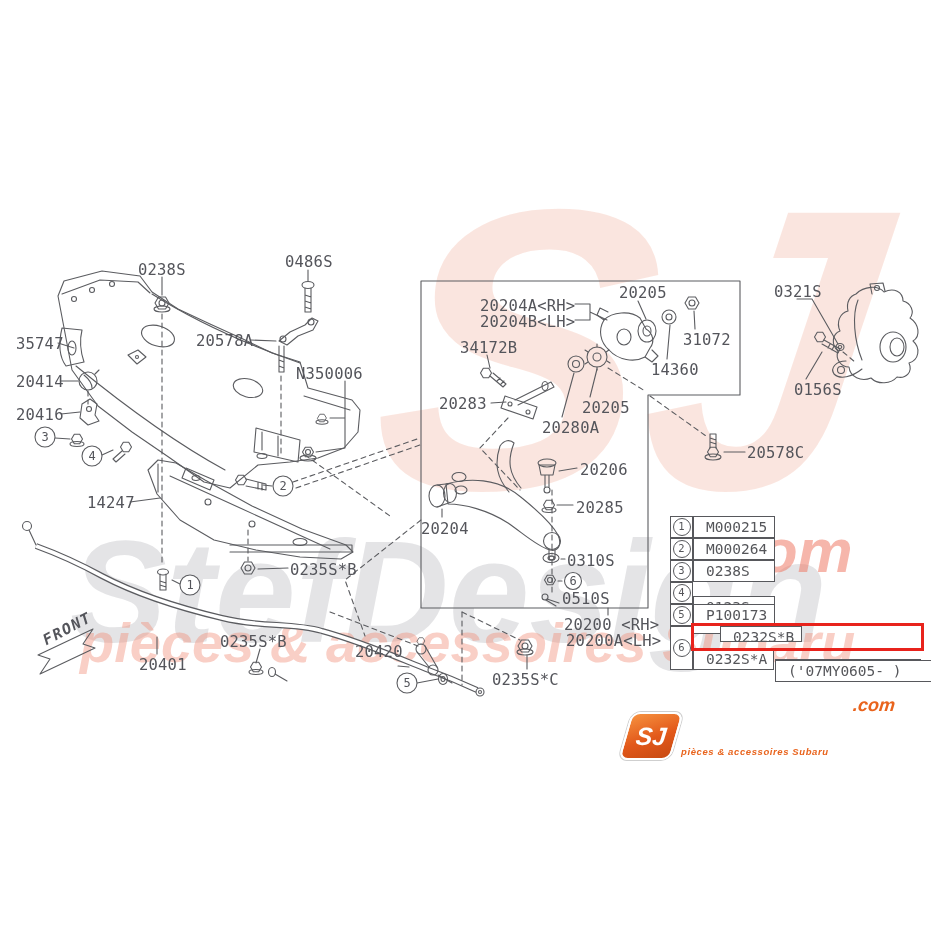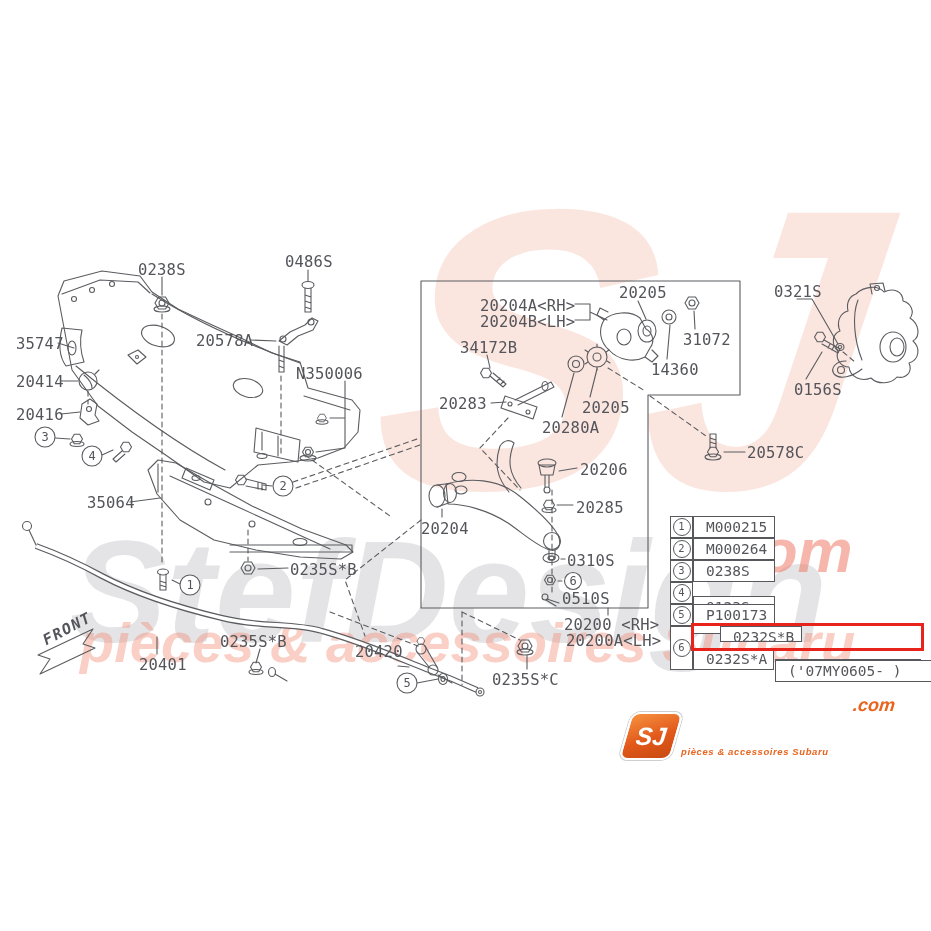--- a/index.html
+++ b/index.html
@@ -320,21 +320,21 @@
     </g>
   </svg>
 
   <span class="lbl" style="left:138px;top:261px">0238S</span>
   <span class="lbl" style="left:285px;top:253px">0486S</span>
   <span class="lbl" style="left:16px;top:335px">35747</span>
   <span class="lbl" style="left:196px;top:332px">20578A</span>
   <span class="lbl" style="left:16px;top:373px">20414</span>
   <span class="lbl" style="left:296px;top:365px">N350006</span>
   <span class="lbl" style="left:16px;top:406px">20416</span>
-  <span class="lbl" style="left:87px;top:494px">35064</span>
+  <span class="lbl" style="left:87px;top:494px">14247</span>
   <span class="lbl" style="left:290px;top:561px">0235S*B</span>
   <span class="lbl" style="left:220px;top:633px">0235S*B</span>
   <span class="lbl" style="left:139px;top:656px">20401</span>
   <span class="lbl" style="left:355px;top:643px">20420</span>
   <span class="lbl" style="left:492px;top:671px">0235S*C</span>
   <span class="lbl" style="left:480px;top:297px">20204A&lt;RH&gt;</span>
   <span class="lbl" style="left:480px;top:313px">20204B&lt;LH&gt;</span>
   <span class="lbl" style="left:619px;top:284px">20205</span>
   <span class="lbl" style="left:683px;top:331px">31072</span>
   <span class="lbl" style="left:651px;top:361px">14360</span>

